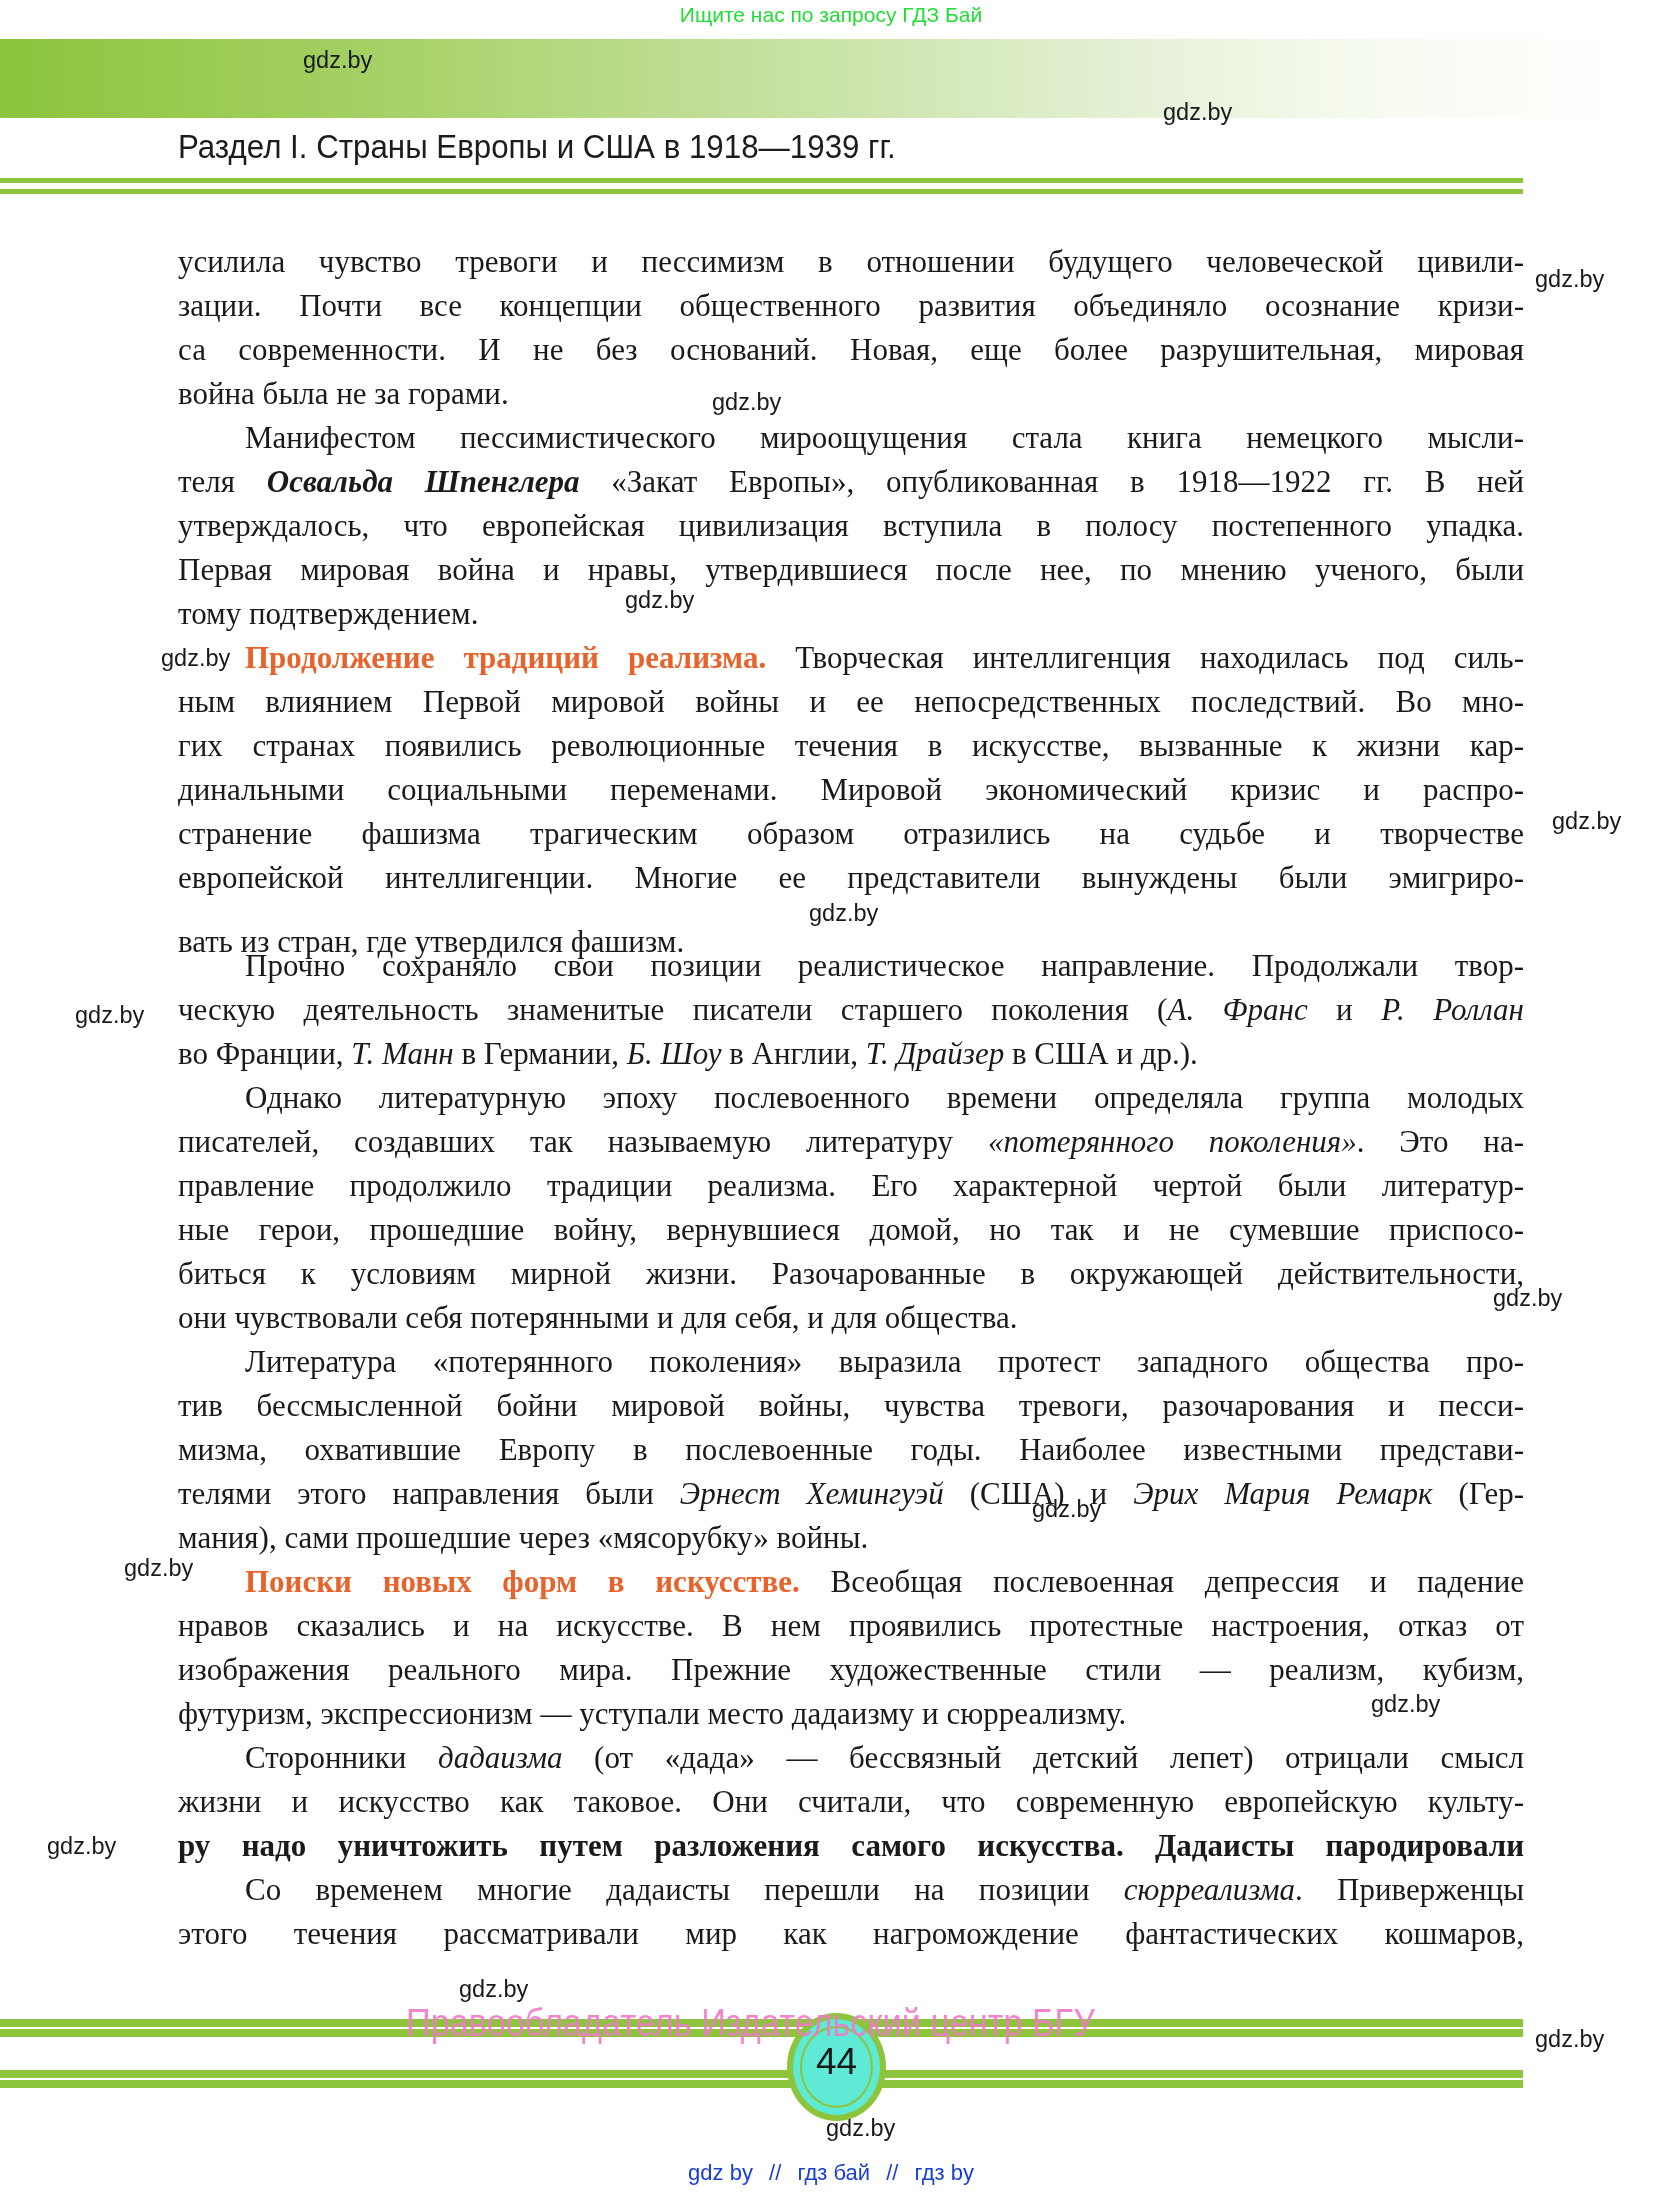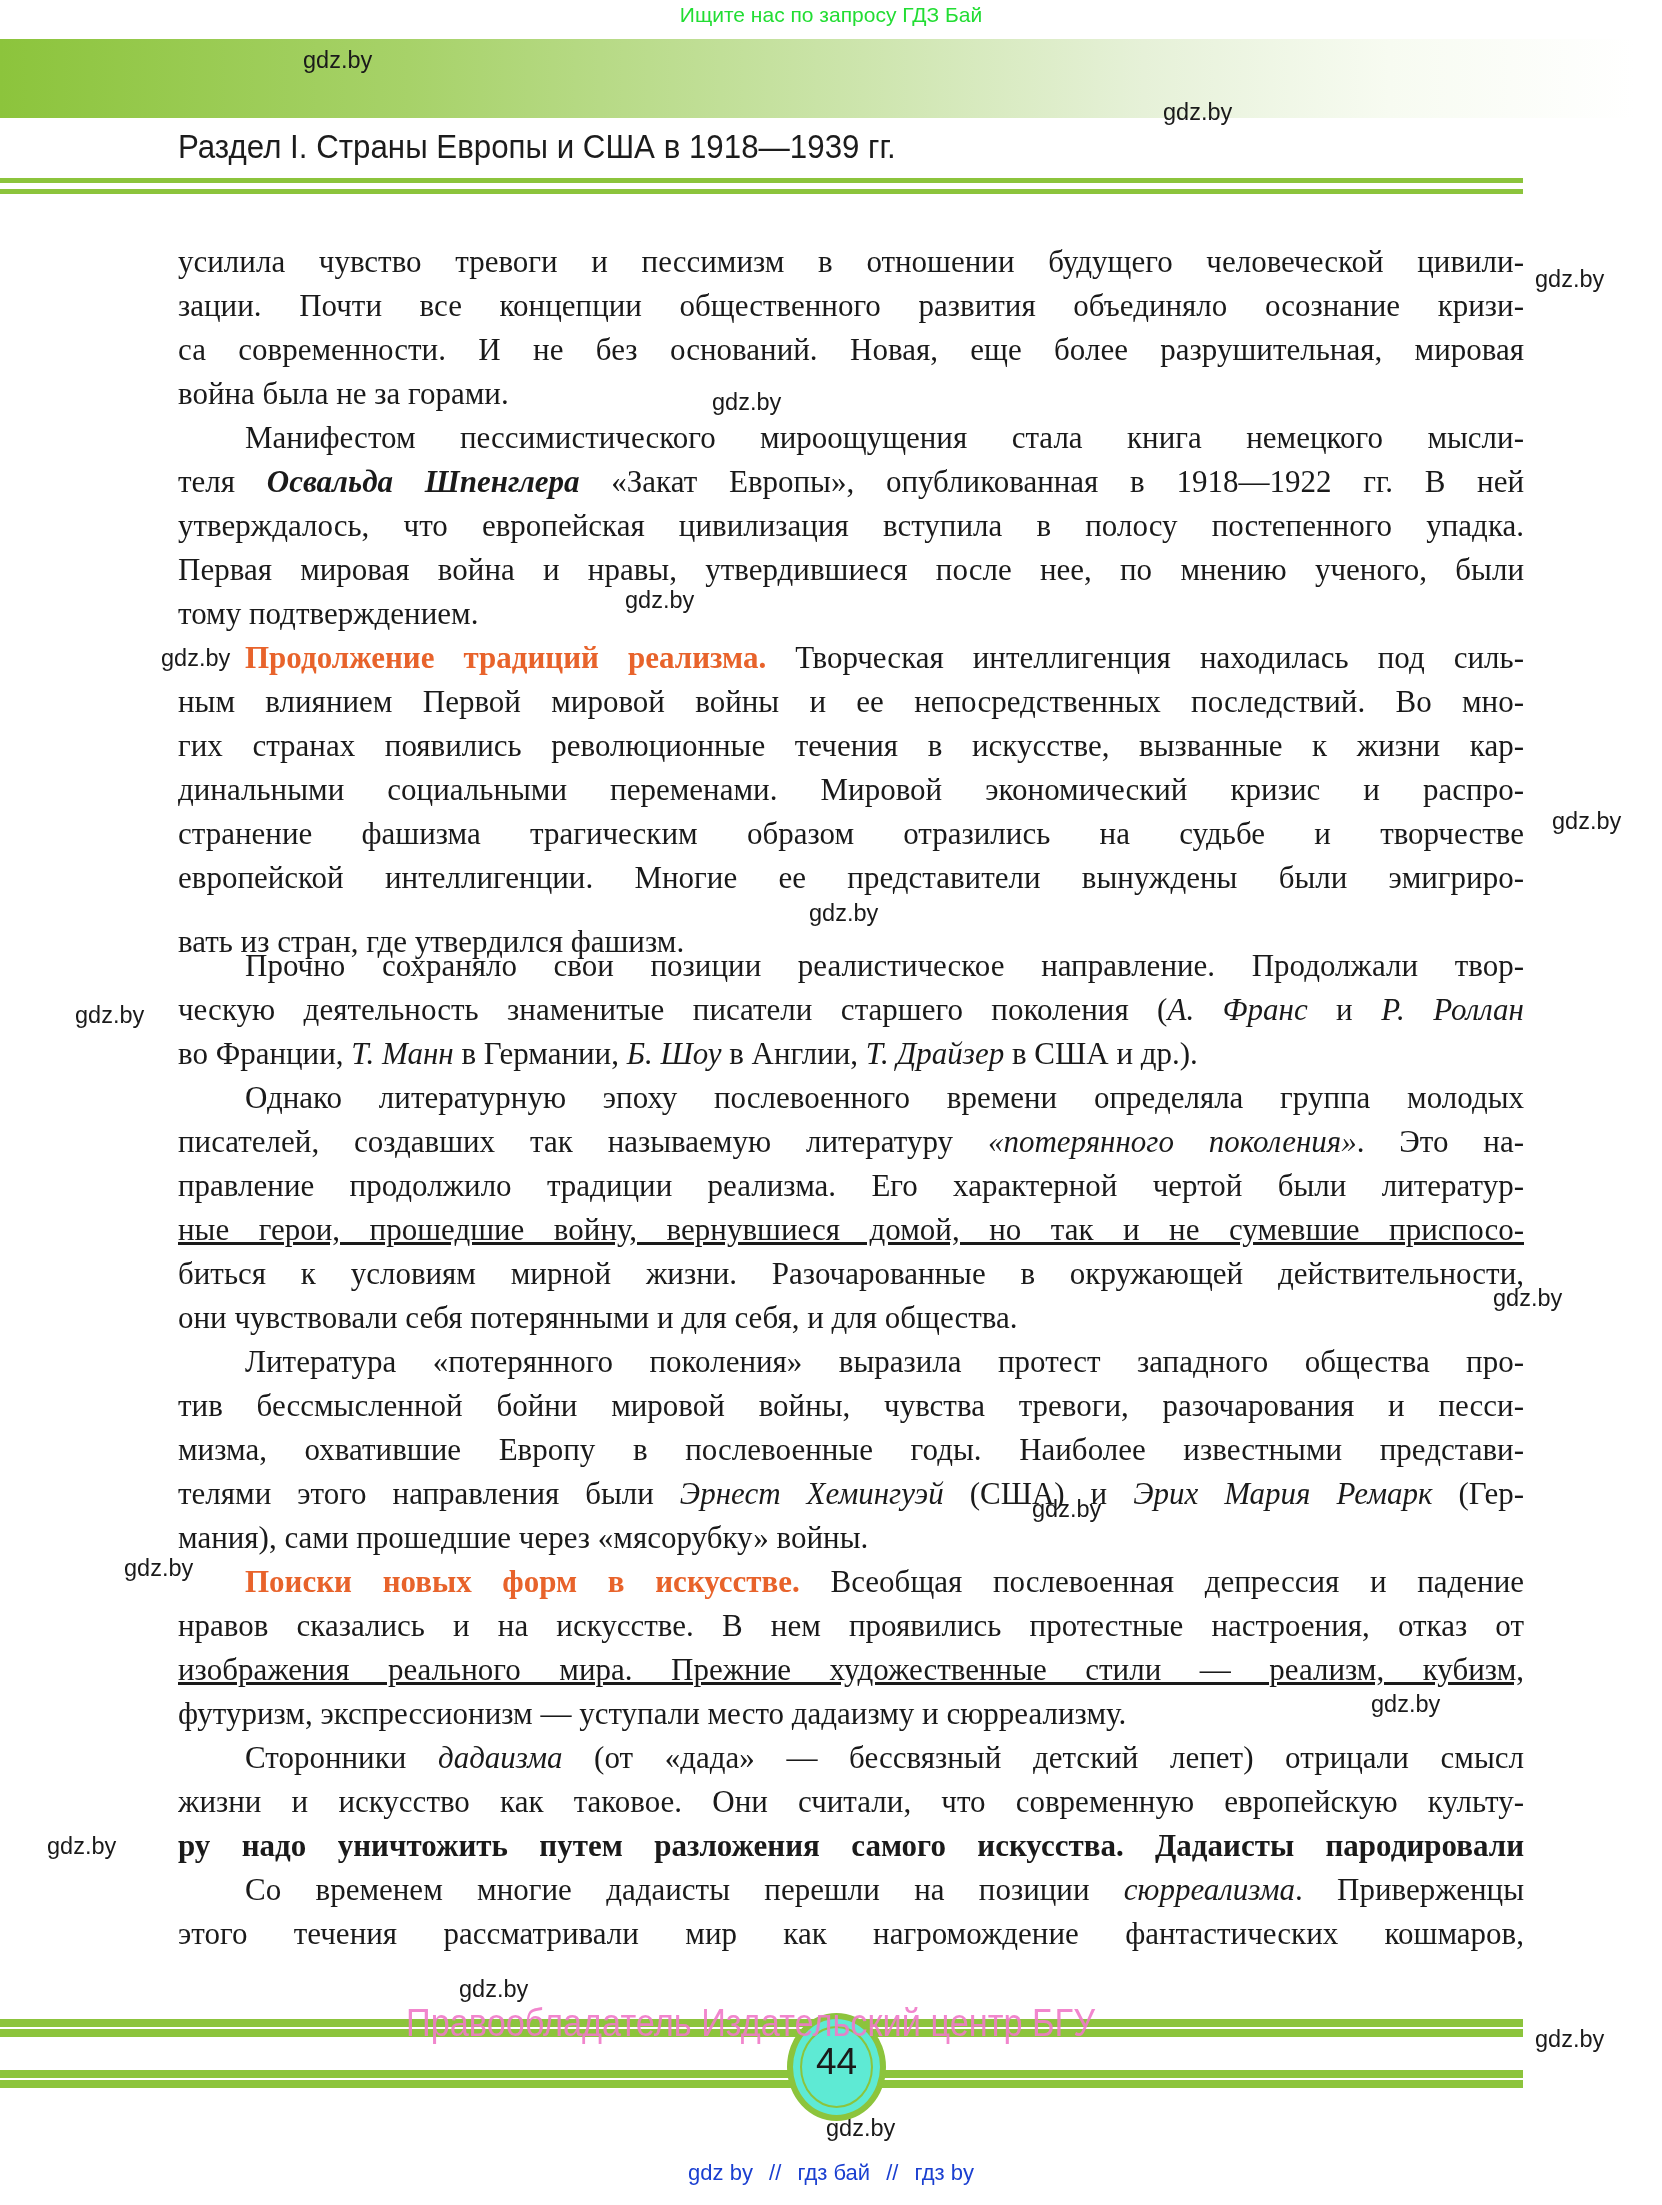--- a/index.html
+++ b/index.html
@@ -91,31 +91,31 @@
     <div class="line justify"><span class="inner" style="white-space: normal; width: 1346px; text-align: justify; text-align-last: justify; height: 44px; overflow: hidden; transform: scaleX(1);"><span>динальными социальными переменами. Мировой экономический кризис и распро-</span></span></div>
     <div class="line justify"><span class="inner" style="white-space: normal; width: 1346px; text-align: justify; text-align-last: justify; height: 44px; overflow: hidden; transform: scaleX(1);"><span>странение фашизма трагическим образом отразились на судьбе и творчестве</span></span></div>
     <div class="line justify"><span class="inner" style="white-space: normal; width: 1346px; text-align: justify; text-align-last: justify; height: 44px; overflow: hidden; transform: scaleX(1);"><span>европейской интеллигенции. Многие ее представители вынуждены были эмигриро-</span></span></div>
     <div class="line"><span class="inner" style="white-space: nowrap; width: auto; transform: scaleX(1); margin-top: 20px;"><span>вать из стран, где утвердился фашизм.</span></span></div>
     <div class="line justify indent"><span class="inner" style="white-space: normal; width: 1279px; text-align: justify; text-align-last: justify; height: 44px; overflow: hidden; transform: scaleX(1);"><span>Прочно сохраняло свои позиции реалистическое направление. Продолжали твор-</span></span></div>
     <div class="line justify"><span class="inner" style="white-space: normal; width: 1346px; text-align: justify; text-align-last: justify; height: 44px; overflow: hidden; transform: scaleX(1);"><span>ческую деятельность знаменитые писатели старшего поколения (</span><span class="em">А. Франс</span><span> и </span><span class="em">Р. Роллан</span></span></div>
     <div class="line"><span class="inner" style="white-space: nowrap; width: auto; transform: scaleX(1);"><span>во Франции, </span><span class="em">Т. Манн</span><span> в Германии, </span><span class="em">Б. Шоу</span><span> в Англии, </span><span class="em">Т. Драйзер</span><span> в США и др.).</span></span></div>
     <div class="line justify indent"><span class="inner" style="white-space: normal; width: 1279px; text-align: justify; text-align-last: justify; height: 44px; overflow: hidden; transform: scaleX(1);"><span>Однако литературную эпоху послевоенного времени определяла группа молодых</span></span></div>
     <div class="line justify"><span class="inner" style="white-space: normal; width: 1346px; text-align: justify; text-align-last: justify; height: 44px; overflow: hidden; transform: scaleX(1);"><span>писателей, создавших так называемую литературу </span><span class="em">«потерянного поколения»</span><span>. Это на-</span></span></div>
     <div class="line justify"><span class="inner" style="white-space: normal; width: 1346px; text-align: justify; text-align-last: justify; height: 44px; overflow: hidden; transform: scaleX(1);"><span>правление продолжило традиции реализма. Его характерной чертой были литератур-</span></span></div>
-    <div class="line justify"><span class="inner" style="white-space: normal; width: 1346px; text-align: justify; text-align-last: justify; height: 44px; overflow: hidden; transform: scaleX(1); text-decoration: underline;"><span>ные герои, прошедшие войну, вернувшиеся домой, но так и не сумевшие приспосо-</span></span></div>
+    <div class="line justify"><span class="inner" style="white-space: normal; width: 1346px; text-align: justify; text-align-last: justify; height: 44px; overflow: hidden; transform: scaleX(1);"><span>ные герои, прошедшие войну, вернувшиеся домой, но так и не сумевшие приспосо-</span></span></div>
     <div class="line justify"><span class="inner" style="white-space: normal; width: 1346px; text-align: justify; text-align-last: justify; height: 44px; overflow: hidden; transform: scaleX(1);"><span>биться к условиям мирной жизни. Разочарованные в окружающей действительности,</span></span></div>
     <div class="line"><span class="inner" style="white-space: nowrap; width: auto; transform: scaleX(1);"><span>они чувствовали себя потерянными и для себя, и для общества.</span></span></div>
     <div class="line justify indent"><span class="inner" style="white-space: normal; width: 1279px; text-align: justify; text-align-last: justify; height: 44px; overflow: hidden; transform: scaleX(1);"><span>Литература «потерянного поколения» выразила протест западного общества про-</span></span></div>
     <div class="line justify"><span class="inner" style="white-space: normal; width: 1346px; text-align: justify; text-align-last: justify; height: 44px; overflow: hidden; transform: scaleX(1);"><span>тив бессмысленной бойни мировой войны, чувства тревоги, разочарования и песси-</span></span></div>
     <div class="line justify"><span class="inner" style="white-space: normal; width: 1346px; text-align: justify; text-align-last: justify; height: 44px; overflow: hidden; transform: scaleX(1);"><span>мизма, охватившие Европу в послевоенные годы. Наиболее известными представи-</span></span></div>
     <div class="line justify"><span class="inner" style="white-space: normal; width: 1346px; text-align: justify; text-align-last: justify; height: 44px; overflow: hidden; transform: scaleX(1);"><span>телями этого направления были </span><span class="em">Эрнест Хемингуэй</span><span> (США) и </span><span class="em">Эрих Мария Ремарк</span><span> (Гер-</span></span></div>
     <div class="line"><span class="inner" style="white-space: nowrap; width: auto; transform: scaleX(1);"><span>мания), сами прошедшие через «мясорубку» войны.</span></span></div>
     <div class="line justify indent"><span class="inner" style="white-space: normal; width: 1279px; text-align: justify; text-align-last: justify; height: 44px; overflow: hidden; transform: scaleX(1);"><span class="heading">Поиски новых форм в искусстве.</span><span> Всеобщая послевоенная депрессия и падение</span></span></div>
     <div class="line justify"><span class="inner" style="white-space: normal; width: 1346px; text-align: justify; text-align-last: justify; height: 44px; overflow: hidden; transform: scaleX(1);"><span>нравов сказались и на искусстве. В нем проявились протестные настроения, отказ от</span></span></div>
-    <div class="line justify"><span class="inner" style="white-space: normal; width: 1346px; text-align: justify; text-align-last: justify; height: 44px; overflow: hidden; transform: scaleX(1); text-decoration: underline;"><span>изображения реального мира. Прежние художественные стили — реализм, кубизм,</span></span></div>
+    <div class="line justify"><span class="inner" style="white-space: normal; width: 1346px; text-align: justify; text-align-last: justify; height: 44px; overflow: hidden; transform: scaleX(1);"><span>изображения реального мира. Прежние художественные стили — реализм, кубизм,</span></span></div>
     <div class="line"><span class="inner" style="white-space: nowrap; width: auto; transform: scaleX(1);"><span>футуризм, экспрессионизм — уступали место дадаизму и сюрреализму.</span></span></div>
     <div class="line justify indent"><span class="inner" style="white-space: normal; width: 1279px; text-align: justify; text-align-last: justify; height: 44px; overflow: hidden; transform: scaleX(1);"><span>Сторонники </span><span class="em">дадаизма</span><span> (от «дада» — бессвязный детский лепет) отрицали смысл</span></span></div>
     <div class="line justify"><span class="inner" style="white-space: normal; width: 1346px; text-align: justify; text-align-last: justify; height: 44px; overflow: hidden; transform: scaleX(1);"><span>жизни и искусство как таковое. Они считали, что современную европейскую культу-</span></span></div>
     <div class="line justify"><span class="inner" style="white-space: normal; width: 1346px; text-align: justify; text-align-last: justify; height: 44px; overflow: hidden; transform: scaleX(1); font-weight: bold;"><span>ру надо уничтожить путем разложения самого искусства. Дадаисты пародировали</span></span></div>
     <div class="line justify indent"><span class="inner" style="white-space: normal; width: 1279px; text-align: justify; text-align-last: justify; height: 44px; overflow: hidden; transform: scaleX(1);"><span>Со временем многие дадаисты перешли на позиции </span><span class="em">сюрреализма</span><span>. Приверженцы</span></span></div>
     <div class="line justify"><span class="inner" style="white-space: normal; width: 1346px; text-align: justify; text-align-last: justify; height: 44px; overflow: hidden; transform: scaleX(1);"><span>этого течения рассматривали мир как нагромождение фантастических кошмаров,</span></span></div>
   </div>
 
 <div id="watermarks">
     <div class="wm" style="left: 303px; top: 47px;">gdz.by</div>

